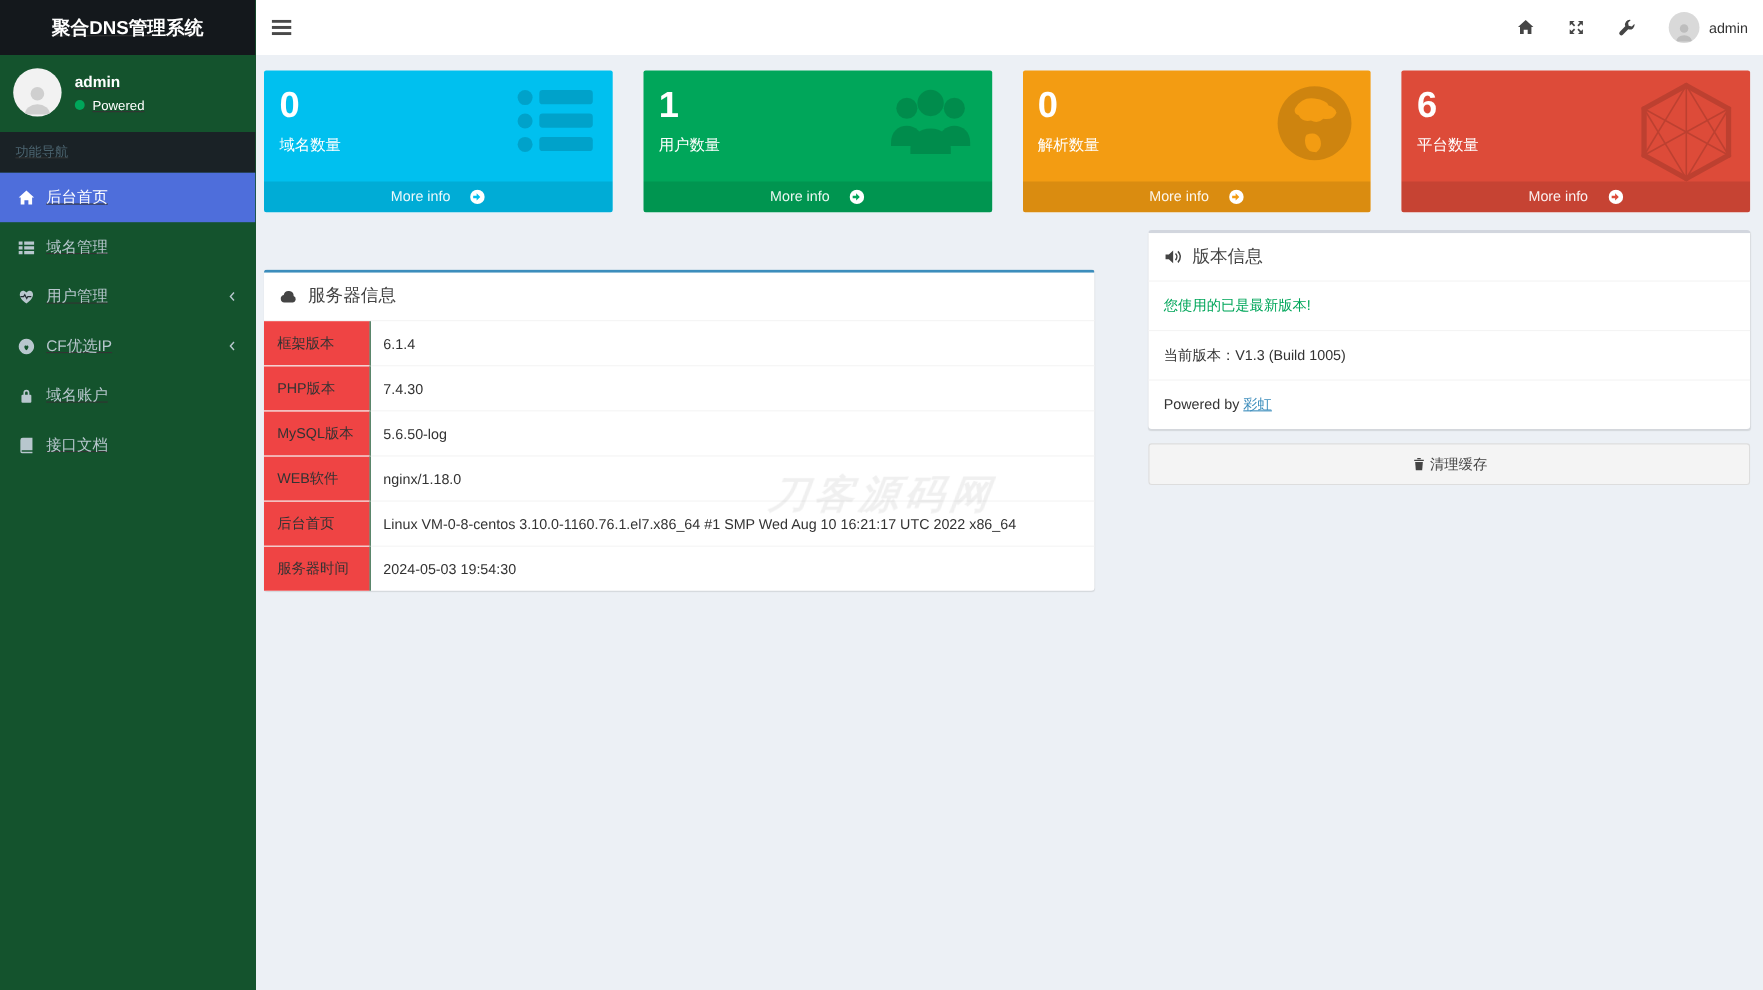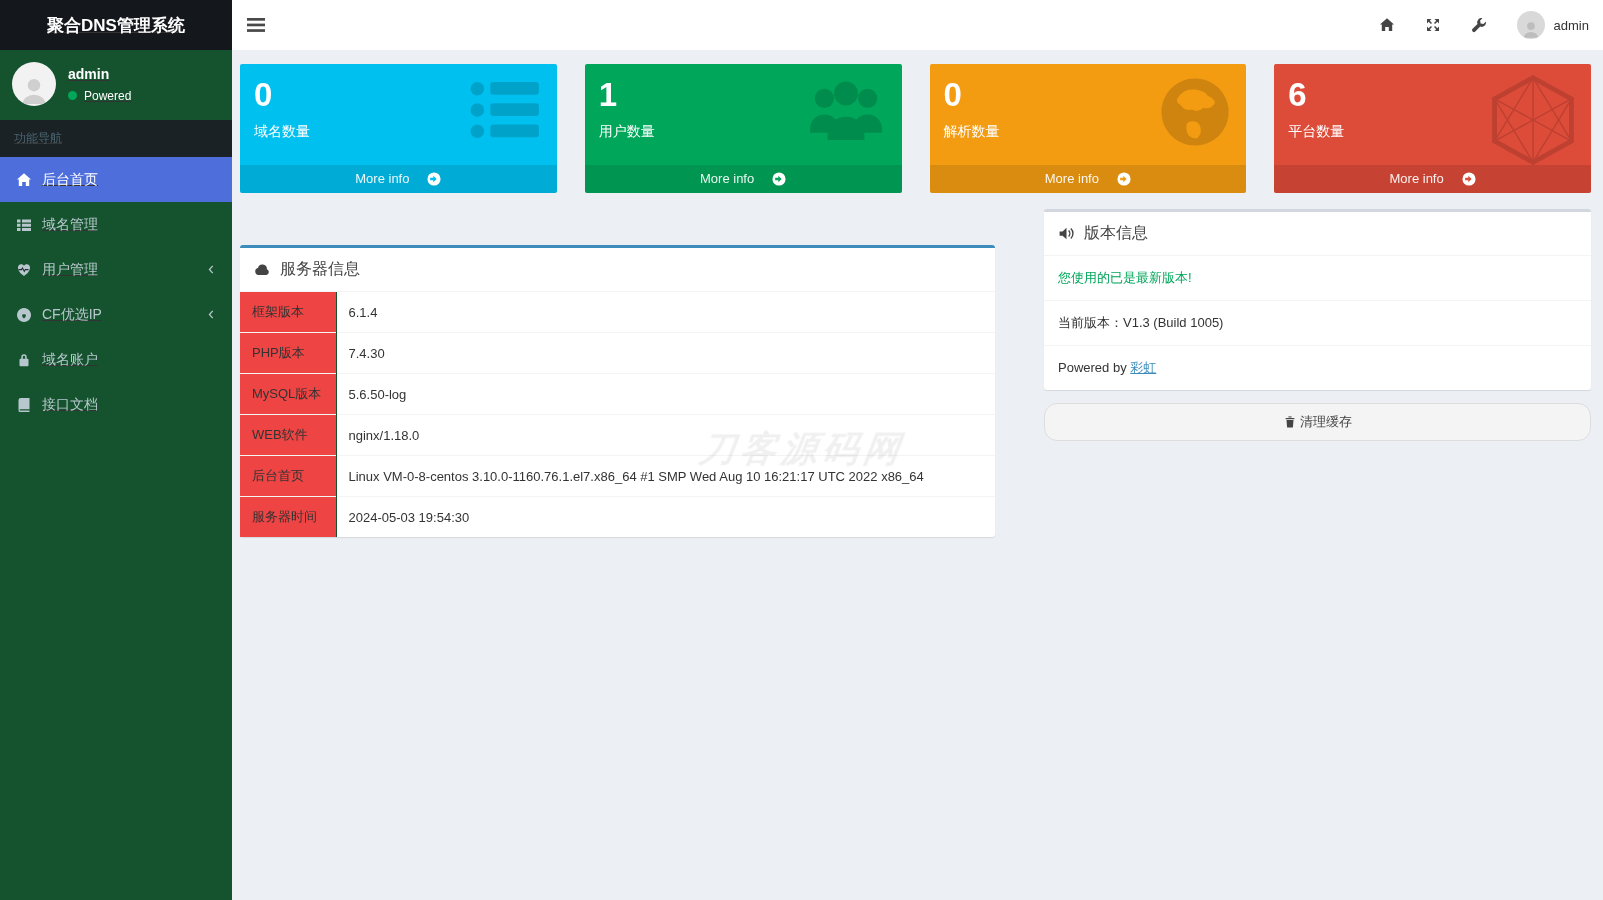--- a/index.html
+++ b/index.html
@@ -74,21 +74,21 @@
   .info-table td { padding:11px 12px; border-top:1px solid #f4f4f4; }
   .info-table tr:first-child td { border-top:none; }
   .info-table td.label-cell { width:96px; background:#ef4444; border-right:1px solid #14532d; }
 
   .version-item { padding:13px 14px; font-size:13px; color:#333; border-bottom:1px solid #f4f4f4; }
   .version-item:last-child { border-bottom:none; }
   .text-green { color:var(--success); }
   .link { color:var(--link); text-decoration:underline; cursor:pointer; }
 
   .clear-cache-btn {
-    margin-top:13px; width:100%; background:#f4f4f4; border:1px solid #ddd; border-radius:13px;
+    margin-top:13px; width:100%; background:#f4f4f4; border:1px solid #ddd; border-radius:3px;
     color:#444; font-size:13px; padding:9px 0; display:flex; align-items:center; justify-content:center; gap:3px; cursor:pointer;
     font-family:"Liberation Sans", sans-serif;
   }
   .btn-ico { width:14px; height:14px; }
 
   
   .watermark {
     position:fixed; left:50%; top:50%; transform:translate(-50%,-50%) skewX(-8deg);
     font-size:36px; font-weight:bold; font-style:italic; letter-spacing:5px;
     color:rgba(60,60,70,0.08); z-index:50; pointer-events:none; white-space:nowrap;

